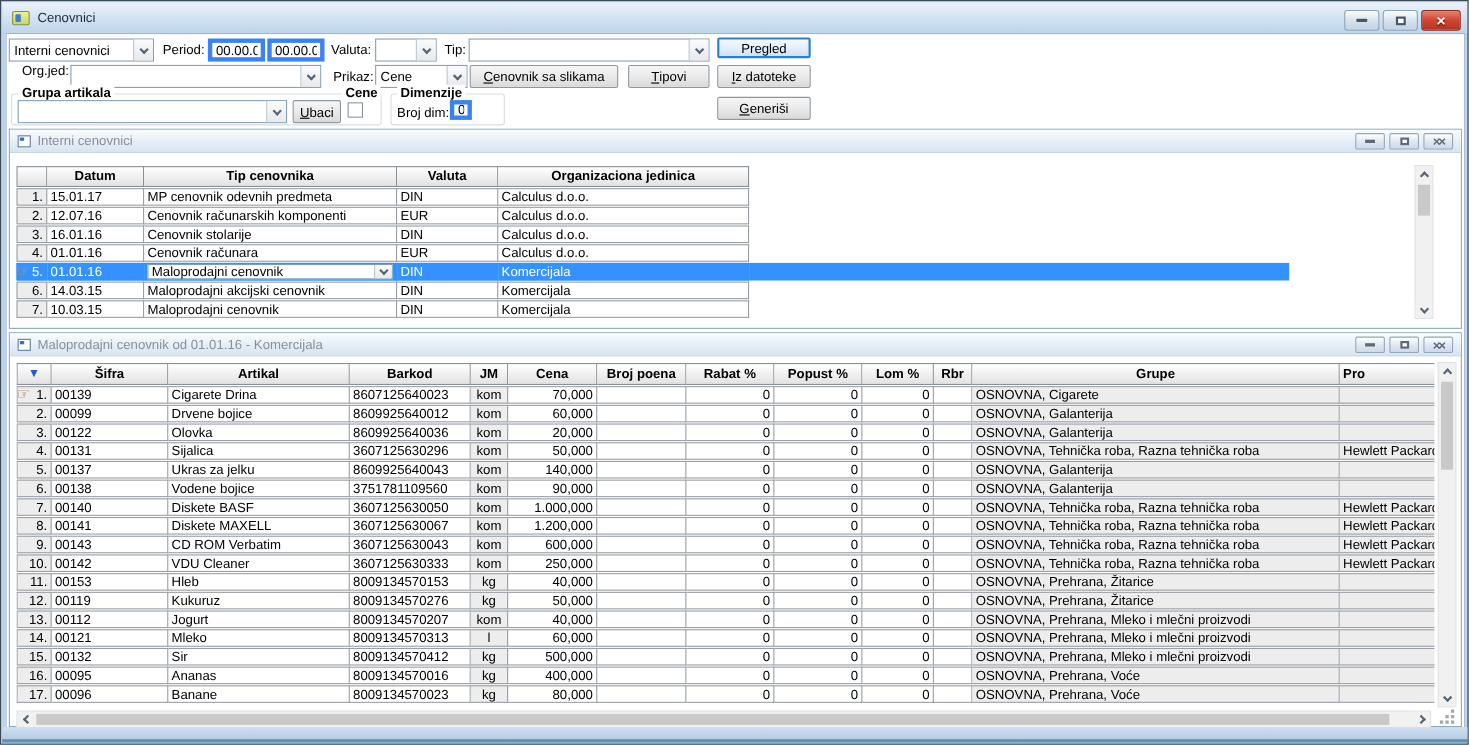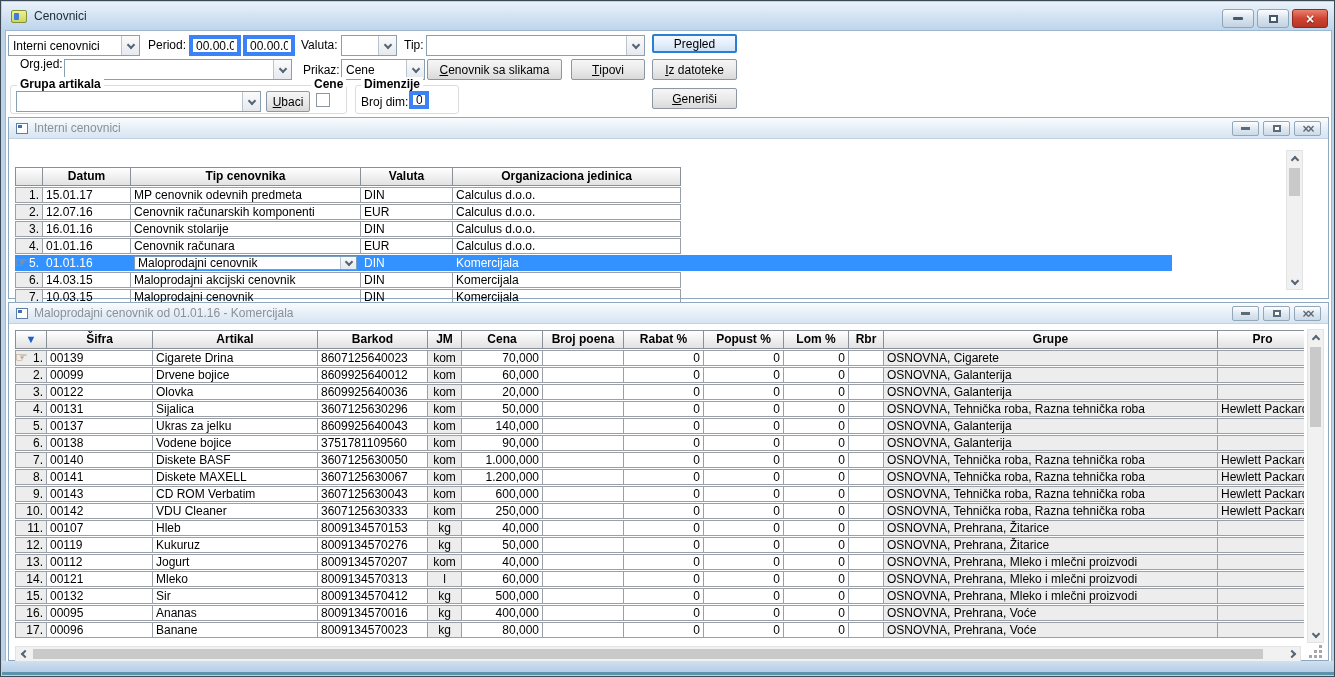--- a/index.html
+++ b/index.html
@@ -180,21 +180,21 @@
               <span class="iwc-min"></span>
             </span>
           <span class="iwc-btn">
               <span class="iwc-restore"></span>
             </span>
           <span class="iwc-btn">
               <span class="iwc-close">××</span>
             </span>
         </span>
       </div>
-      <table class="grid" style="position:absolute;left:6px;top:48px;width:1157px;">
+      <table class="grid" style="position:absolute;left:6px;top:32px;width:1157px;">
         <colgroup>
             <col style="width:28px">
             <col style="width:88px">
             <col style="width:230px">
             <col style="width:92px">
             <col style="width:228px">
             <col>
           </colgroup>
         <thead>
           <tr>
@@ -324,21 +324,21 @@
               <th>Artikal</th>
               <th>Barkod</th>
               <th>JM</th>
               <th>Cena</th>
               <th>Broj poena</th>
               <th>Rabat %</th>
               <th>Popust %</th>
               <th>Lom %</th>
               <th>Rbr</th>
               <th>Grupe</th>
-              <th style="text-align:center;">Pro</th>
+              <th style="text-align:left;">Pro</th>
             </tr>
           </thead>
           <tbody id="t2body">
               <tr>
                 <td class="gray num rowptr"><span class="pointer-icon">☞</span>1.</td>
                 <td>00139</td>
                 <td>Cigarete Drina</td>
                 <td>8607125640023</td>
                 <td class="gray mid">kom</td>
                 <td class="num">70,000</td>
@@ -480,21 +480,21 @@
                 <td></td>
                 <td class="num">0</td>
                 <td class="num">0</td>
                 <td class="num">0</td>
                 <td></td>
                 <td class="gray">OSNOVNA, Tehnička roba, Razna tehnička roba</td>
                 <td class="gray">Hewlett Packard</td>
               </tr>
               <tr>
                 <td class="gray num">11.</td>
-                <td>00107</td>
+                <td>00153</td>
                 <td>Hleb</td>
                 <td>8009134570153</td>
                 <td class="gray mid">kg</td>
                 <td class="num">40,000</td>
                 <td></td>
                 <td class="num">0</td>
                 <td class="num">0</td>
                 <td class="num">0</td>
                 <td></td>
                 <td class="gray">OSNOVNA, Prehrana, Žitarice</td>

